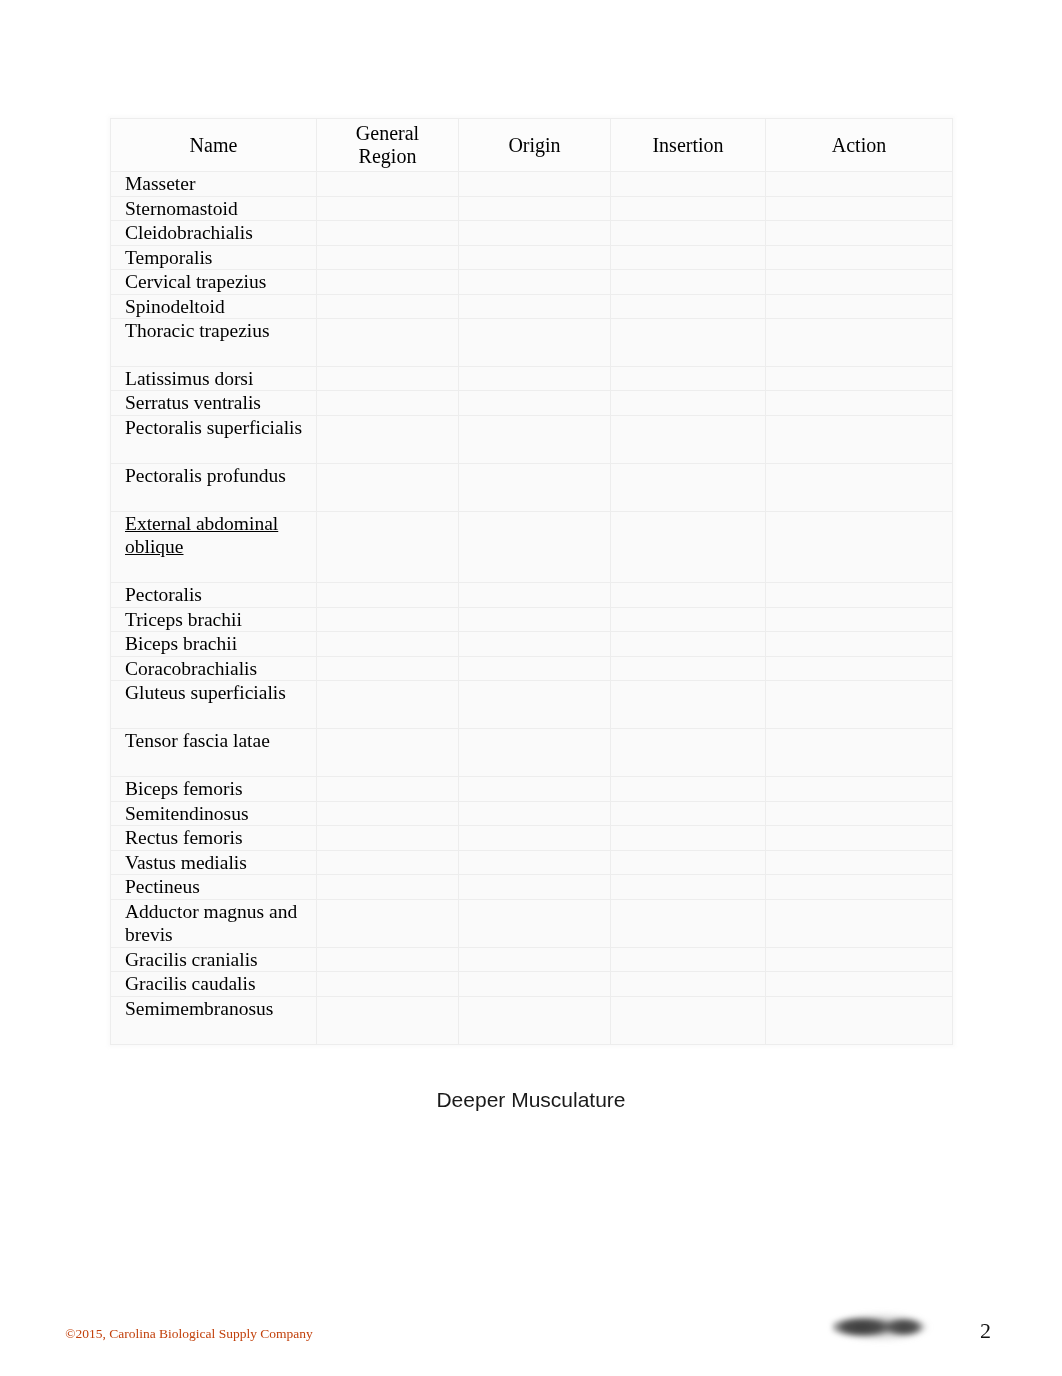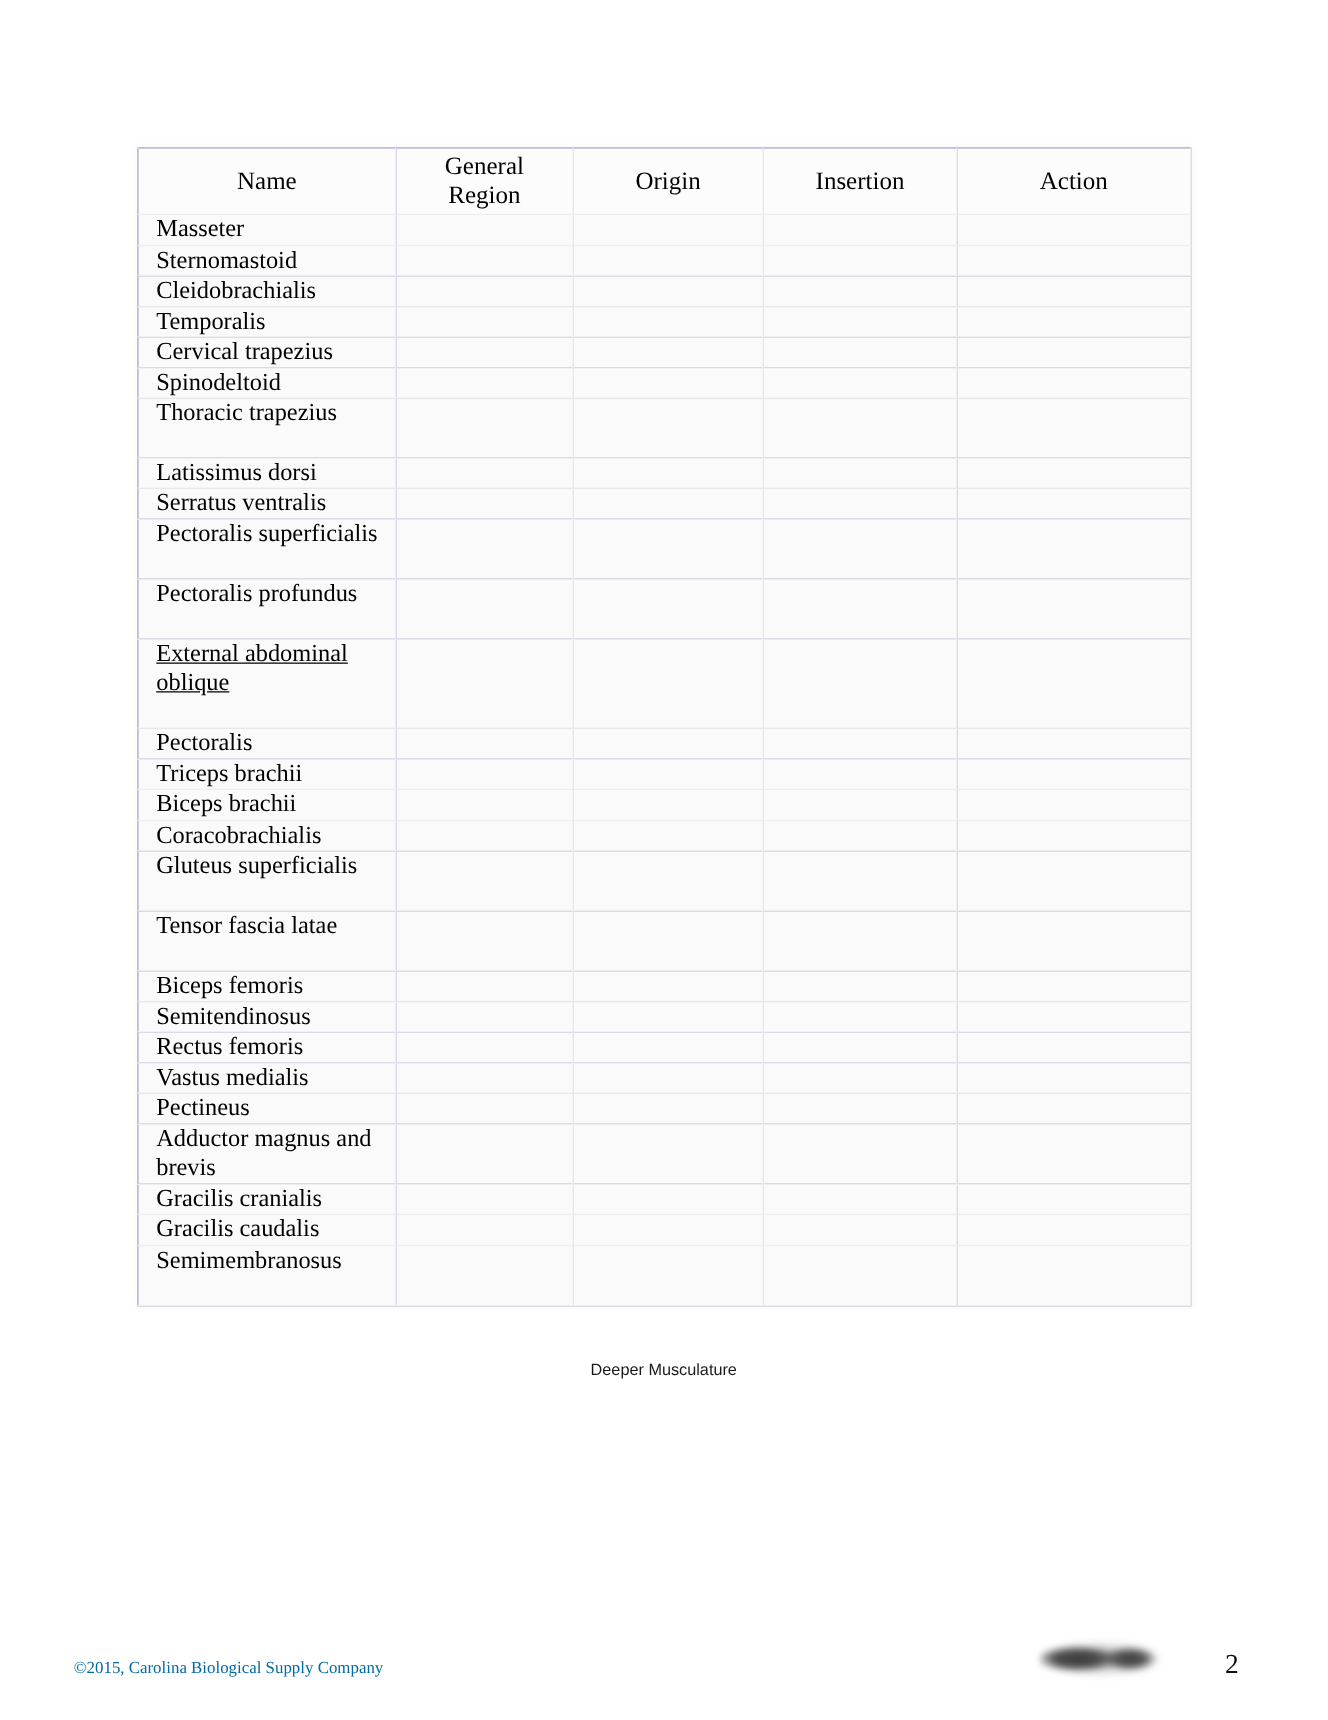--- a/index.html
+++ b/index.html
@@ -18,21 +18,21 @@
 
   
   #worksheet-table {
     position: absolute;
     left: 110px;
     top: 118px;
     width: 842px;
     height: 927px;
     border-collapse: collapse;
     table-layout: fixed;
-    background: #4c1d95;
+    background: #7dd3fc;
     box-shadow: 0 0 3px 2px rgba(250,250,250,0.9);
   }
   #worksheet-table td,
   #worksheet-table th {
     border: 1px solid #ededed;
     padding: 0;
     vertical-align: top;
     background: #fbfbfb;
   }
 
@@ -79,41 +79,42 @@
   .blank-cell { }
 
   
   #caption {
     position: absolute;
     left: 0;
     top: 1088px;
     width: 1062px;
     text-align: center;
     font-family: "Liberation Sans", "DejaVu Sans", sans-serif;
-    font-size: 13px;
+    font-size: 21px;
     color: #1a1a1a;
   }
 
   
   #footer {
     position: absolute;
     left: 0;
     top: 1300px;
     width: 1062px;
     height: 76px;
   }
   #copyright-text {
     position: absolute;
     left: 59px;
     top: 26px;
     width: 260px;
     font-size: 13.5px;
     line-height: 16px;
-    color: #0369a1;
+    color: #c2410c;
     font-family: "Liberation Serif", "DejaVu Serif", serif;
+    text-align: center;
   }
   #publisher-logo {
     position: absolute;
     left: 832px;
     top: 9px;
     width: 100px;
     height: 36px;
     border-radius: 4px;
     background:
       radial-gradient(ellipse 34px 11px at 30px 18px, #3a3a3a 0%, #4d4d4d 55%, rgba(90,90,90,0) 100%),

